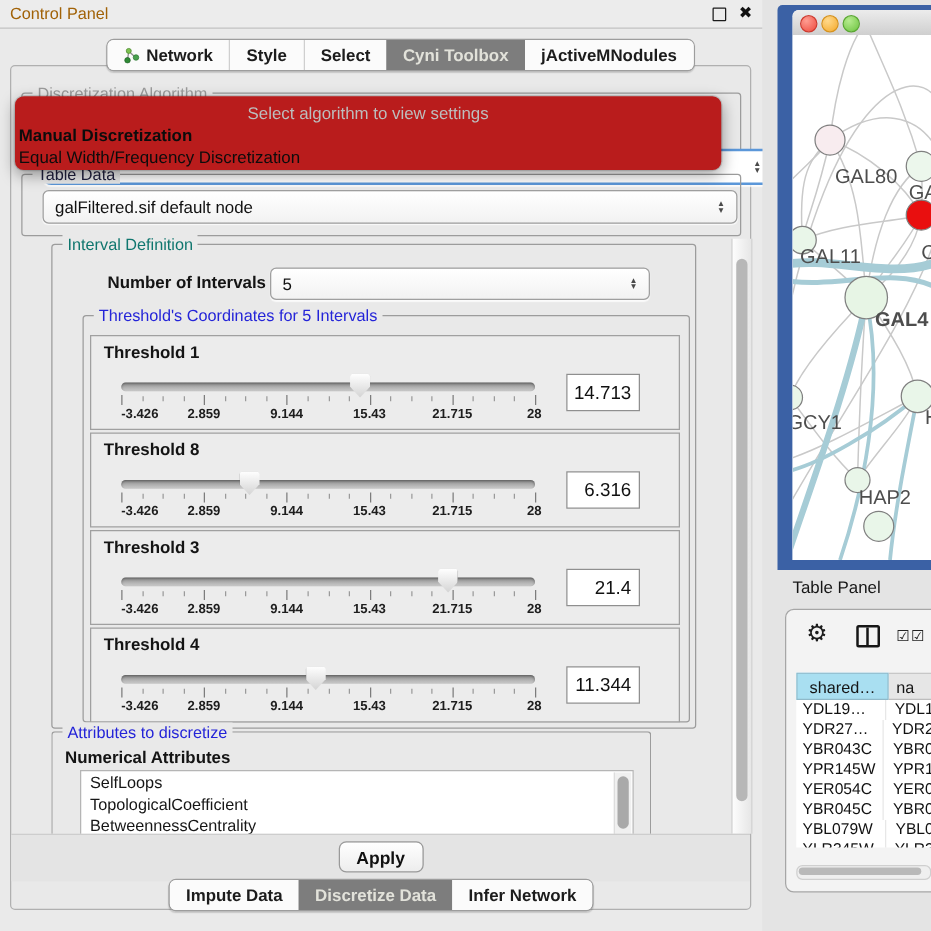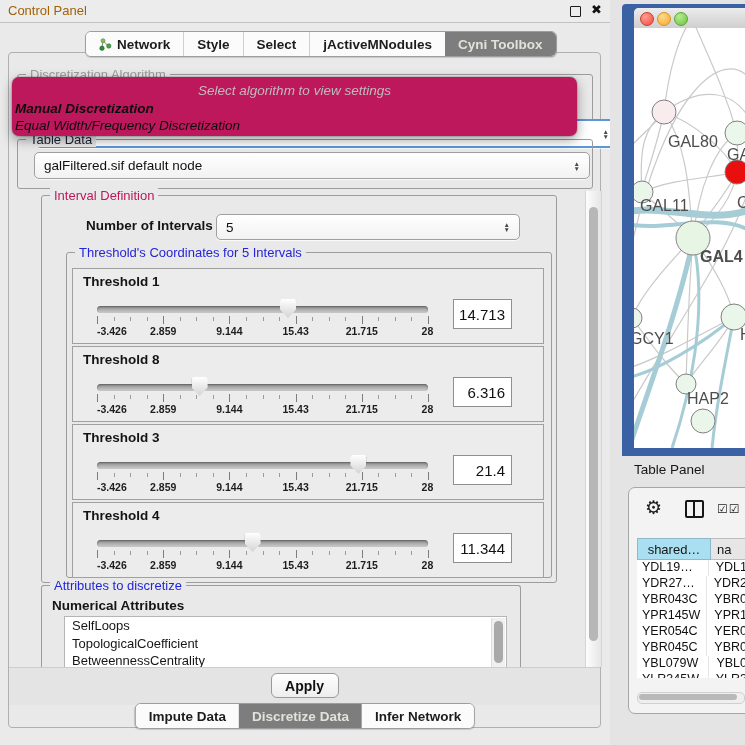--- a/index.html
+++ b/index.html
@@ -22,31 +22,31 @@
   #top-tabs{left:85px;top:31px;z-index:5;}
   #bottom-tabs{left:50%;transform:translateX(-50%);top:703px;z-index:6;}
 
   
   #outer{position:absolute;left:8px;top:52px;width:591px;height:674px;border:1px solid #b0b0b0;border-radius:4px;background:#e9e9e9;}
 
   .groupbox{position:absolute;border:1px solid #9c9c9c;border-radius:3px;}
   .grouplabel{position:absolute;top:-8px;left:8px;background:#e9e9e9;padding:0 4px;font-size:13px;white-space:nowrap;}
   .lbl-gray{color:#9b9b9b;}
   .lbl-navy{color:#20203e;}
-  .lbl-green{color:#be185d;}
+  .lbl-green{color:#0f766e;}
   .lbl-blue{color:#2424d8;}
 
   .combo{position:absolute;background:linear-gradient(#ffffff,#f2f2f2);border:1px solid #9f9f9f;border-radius:5px;display:flex;align-items:center;padding:0 9px;font-size:13.5px;color:#111;box-shadow:0 1px 1px rgba(255,255,255,.8);justify-content:center;}
   .combo .spin{margin-left:auto;display:flex;flex-direction:column;align-items:center;font-size:6.5px;line-height:5px;color:#4a4a4a;}
 
   
   #algo-combo{left:16px;top:44px;width:562px;height:25px;border:2px solid #5b97d9;border-radius:7px;background:#fff;}
 
   
-  #popup{position:absolute;left:12px;top:77px;width:565px;height:59px;background:#be185d;border-radius:7px;box-shadow:0 4px 12px rgba(0,0,0,.38),0 0 0 1px rgba(0,0,0,.12);z-index:40;font-style:italic;}
+  #popup{position:absolute;left:12px;top:77px;width:565px;height:59px;background:#b91c1c;border-radius:7px;box-shadow:0 4px 12px rgba(0,0,0,.38),0 0 0 1px rgba(0,0,0,.12);z-index:40;}
   #popup .hint{position:absolute;left:0;right:0;top:6px;text-align:center;color:#bdbdbd;font-size:13.5px;}
   #popup .opt{position:absolute;left:3px;font-size:13.5px;color:#0c0c0c;white-space:nowrap;}
   #popup .opt1{top:24px;font-weight:bold;}
   #popup .opt2{top:41px;}
 
   
   .vscroll{position:absolute;background:linear-gradient(90deg,#fdfdfd,#e6e6e6);border-left:1px solid #d4d4d4;border-right:1px solid #d4d4d4;}
   .vscroll .vthumb{position:absolute;left:3px;width:9px;border-radius:5px;background:#b7b7b7;}
 
   
@@ -126,25 +126,25 @@
     <circle cx="9.8" cy="8" r="2.2" fill="#49a04f" stroke="#2f7a34" stroke-width=".6"></circle>
   </svg>
 <span>Network</span>
         </div>
         <div class="tab">
           <span>Style</span>
         </div>
         <div class="tab">
           <span>Select</span>
         </div>
+        <div class="tab sel">
+          <span>Cyni Toolbox</span>
+        </div>
         <div class="tab">
           <span>jActiveMNodules</span>
-        </div>
-        <div class="tab sel">
-          <span>Cyni Toolbox</span>
         </div>
       </div>
 
     <div id="outer">
 
       <div class="groupbox" style="left:8px;top:21px;width:574px;height:58px;">
         <span class="grouplabel lbl-gray">Discretization Algorithm</span>
         <div id="algo-combo" class="combo" style="position:absolute;">
           <span class="spin" style="position:absolute;right:7px;">▲<br>▼</span>
         </div>

